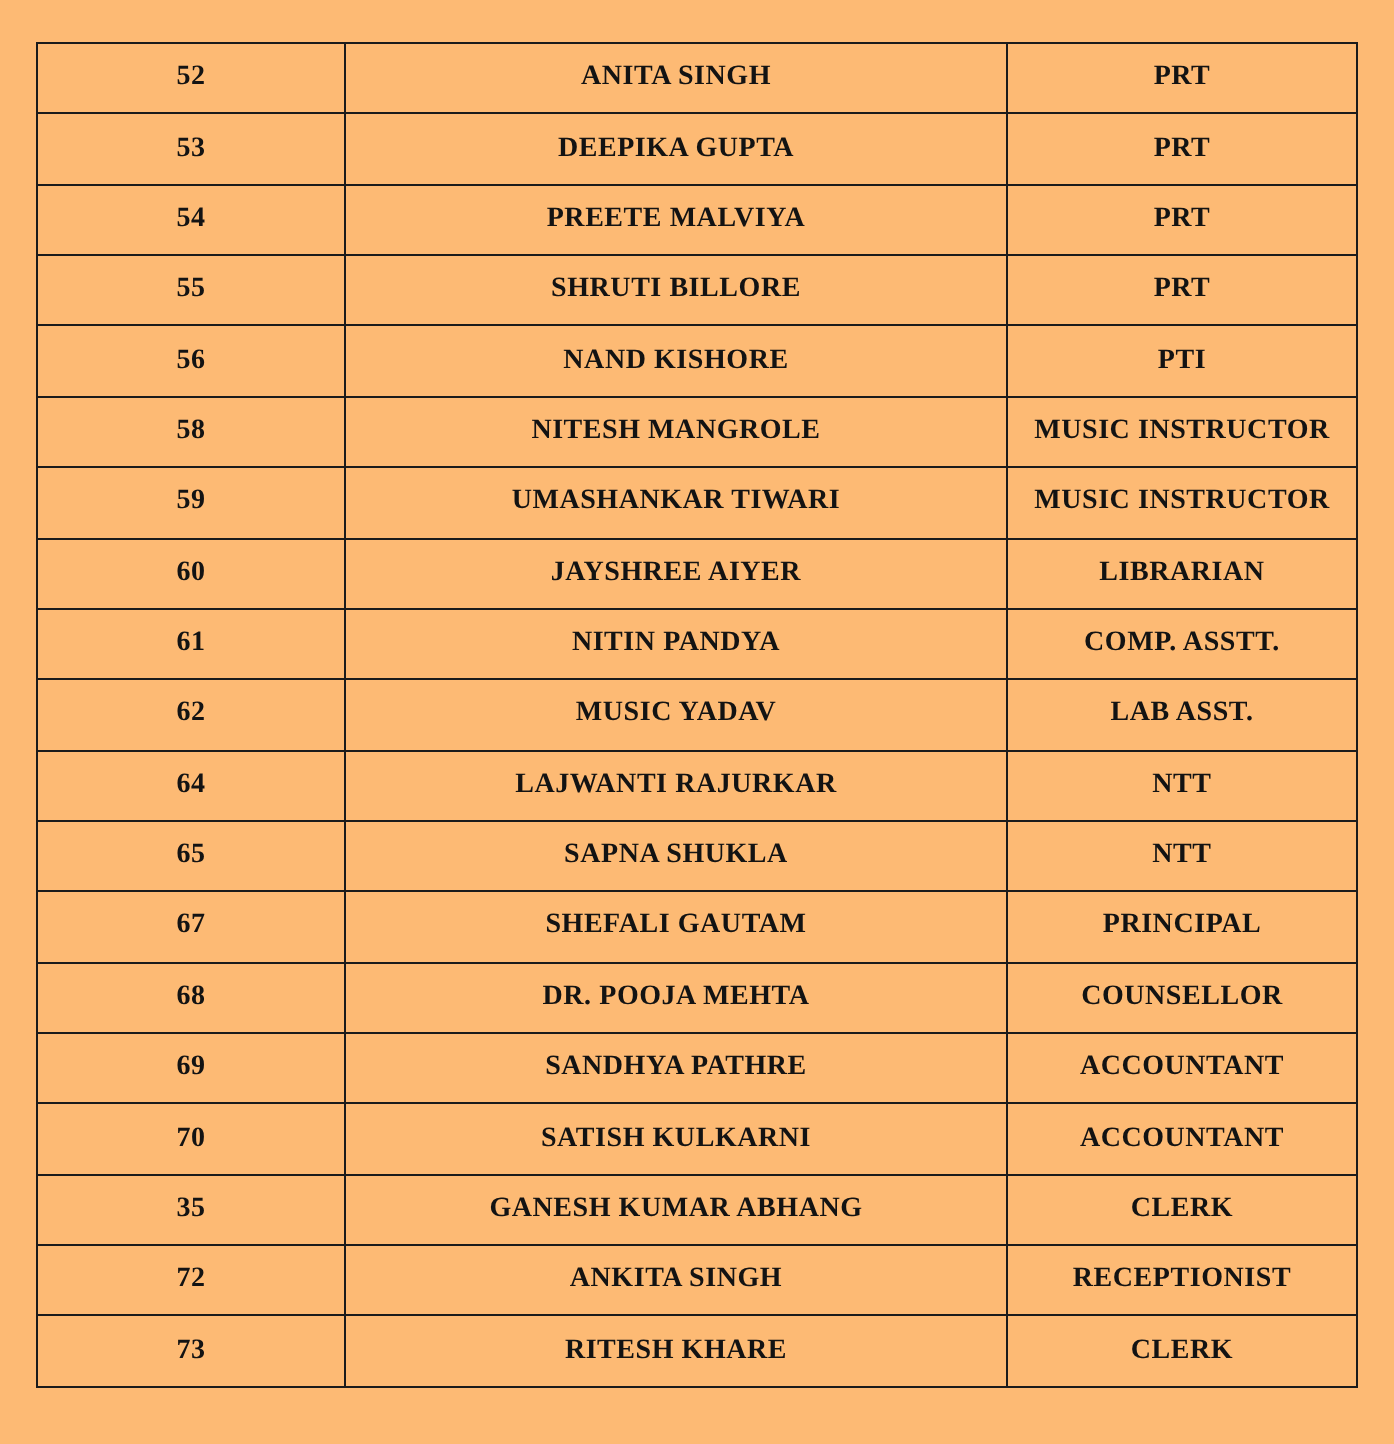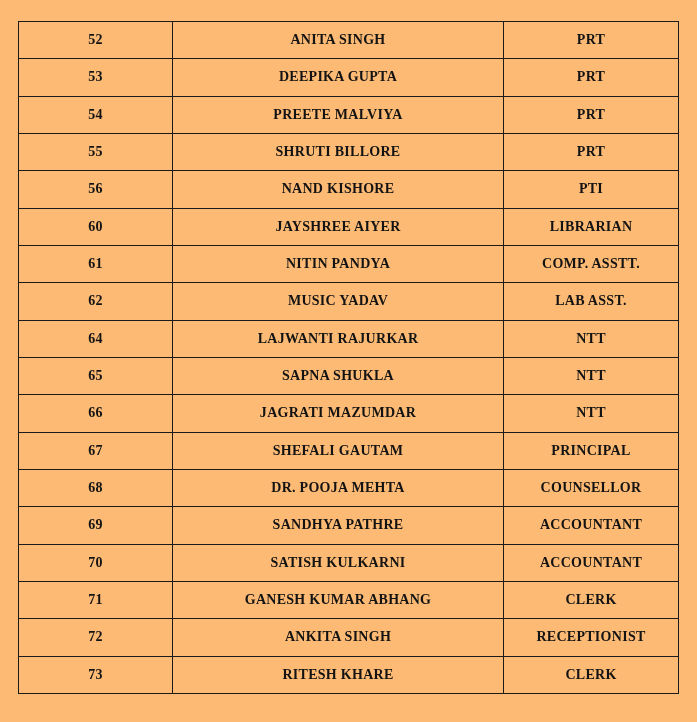--- a/index.html
+++ b/index.html
@@ -70,20 +70,30 @@
     <td>55</td>
     <td>SHRUTI BILLORE</td>
     <td>PRT</td>
   </tr>
         <tr>
     <td>56</td>
     <td>NAND KISHORE</td>
     <td>PTI</td>
   </tr>
         <tr>
+    <td>58</td>
+    <td>NITESH MANGROLE</td>
+    <td>MUSIC INSTRUCTOR</td>
+  </tr>
+        <tr>
+    <td>59</td>
+    <td>UMASHANKAR TIWARI</td>
+    <td>MUSIC INSTRUCTOR</td>
+  </tr>
+        <tr>
     <td>60</td>
     <td>JAYSHREE AIYER</td>
     <td>LIBRARIAN</td>
   </tr>
         <tr>
     <td>61</td>
     <td>NITIN PANDYA</td>
     <td>COMP. ASSTT.</td>
   </tr>
         <tr>
@@ -95,46 +105,41 @@
     <td>64</td>
     <td>LAJWANTI RAJURKAR</td>
     <td>NTT</td>
   </tr>
         <tr>
     <td>65</td>
     <td>SAPNA SHUKLA</td>
     <td>NTT</td>
   </tr>
         <tr>
-    <td>66</td>
-    <td>JAGRATI MAZUMDAR</td>
-    <td>NTT</td>
-  </tr>
-        <tr>
     <td>67</td>
     <td>SHEFALI GAUTAM</td>
     <td>PRINCIPAL</td>
   </tr>
         <tr>
     <td>68</td>
     <td>DR. POOJA MEHTA</td>
     <td>COUNSELLOR</td>
   </tr>
         <tr>
     <td>69</td>
     <td>SANDHYA PATHRE</td>
     <td>ACCOUNTANT</td>
   </tr>
         <tr>
     <td>70</td>
     <td>SATISH KULKARNI</td>
     <td>ACCOUNTANT</td>
   </tr>
         <tr>
-    <td>71</td>
+    <td>35</td>
     <td>GANESH KUMAR ABHANG</td>
     <td>CLERK</td>
   </tr>
         <tr>
     <td>72</td>
     <td>ANKITA SINGH</td>
     <td>RECEPTIONIST</td>
   </tr>
         <tr>
     <td>73</td>

